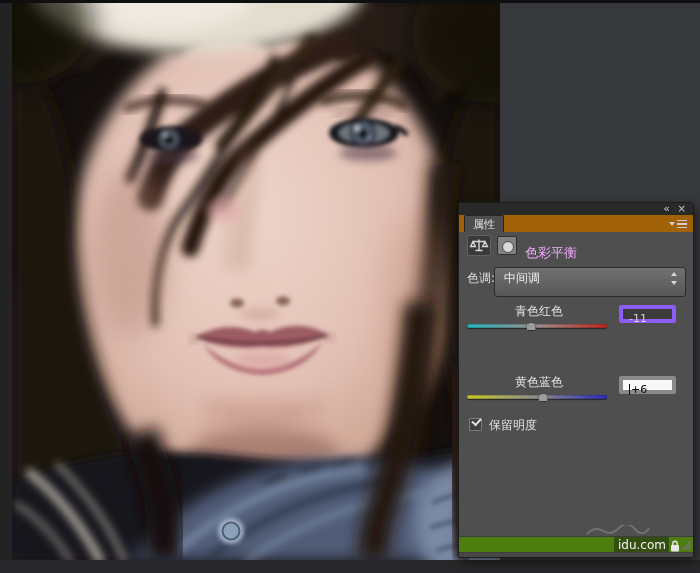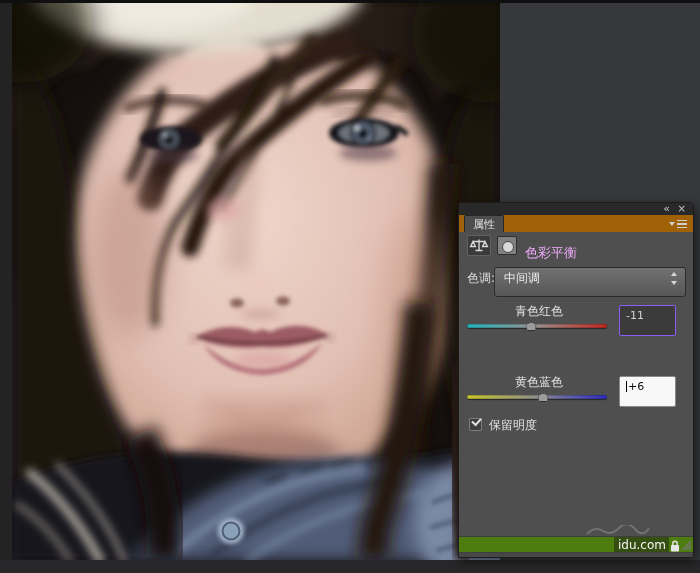--- a/index.html
+++ b/index.html
@@ -53,22 +53,22 @@
   .dropdown .sel { position:absolute; left:9px; top:0; font-size:12px; color:#ececec; line-height:21px; }
   .dd-arrows { position:absolute; right:7px; top:4px; width:7px; height:13px; }
   .dd-arrows::before { content:""; position:absolute; left:0; top:0; border-left:3.5px solid transparent;
               border-right:3.5px solid transparent; border-bottom:4.5px solid #d8d8d8; }
   .dd-arrows::after { content:""; position:absolute; left:0; bottom:0; border-left:3.5px solid transparent;
               border-right:3.5px solid transparent; border-top:4.5px solid #d8d8d8; }
 
   .slider-group { position:absolute; left:0; right:0; height:36px; }
   .lbl-row { position:absolute; left:4px; top:0; width:152px; display:flex;
              justify-content:center; font-size:12px; color:#e2e2e2; }
-  .value-field { position:absolute; left:160px; top:2px; width:57px; height:31px;
-                 background:#3b3b3b; border:1px solid #8b5cf6; border-radius:2px;
+  .value-field { position:absolute; left:160px; top:2px; width:57px; height:18px;
+                 background:#3b3b3b; border:4px solid #8b5cf6; border-radius:2px;
                  color:#d4d4d4; font-size:11px; line-height:19px; padding-left:6px; cursor:text; }
   .value-field.active { background:#f8f8f8; color:#0a0a0a; border-color:#8a8a8a; }
   .value-field.active::before { content:""; display:inline-block; width:1px; height:11px;
                  background:#000; margin-right:1px; vertical-align:-2px; }
   .track { position:absolute; left:8px; top:21px; width:140px; height:4px; border-radius:2px;
            box-shadow:0 1px 1px rgba(0,0,0,.5), inset 0 0 0 0.5px rgba(0,0,0,.35); cursor:pointer; }
   .thumb { position:absolute; top:19px; width:11px; height:9px; margin-left:2px;
            transform:translateX(-50%); background:#9c9c9c; border:1px solid #2f2f2f;
            clip-path:polygon(50% 0, 100% 42%, 80% 100%, 20% 100%, 0 42%); cursor:grab; }
   .g1 { top:100px; } .g2 { top:137px; } .g3 { top:171px; }

